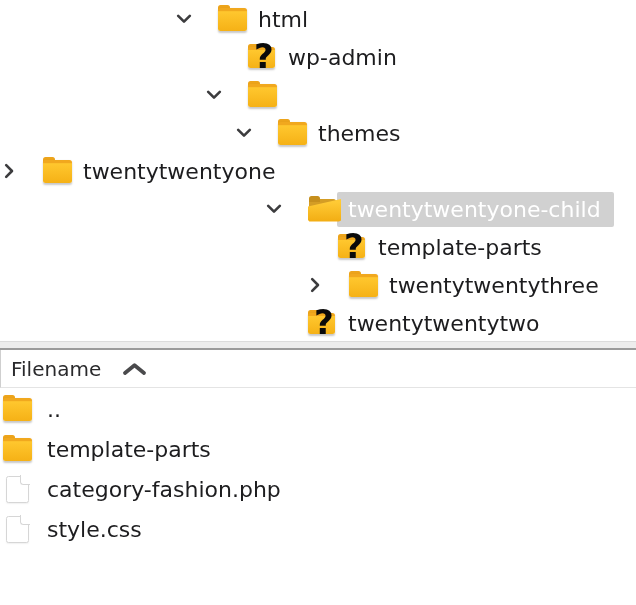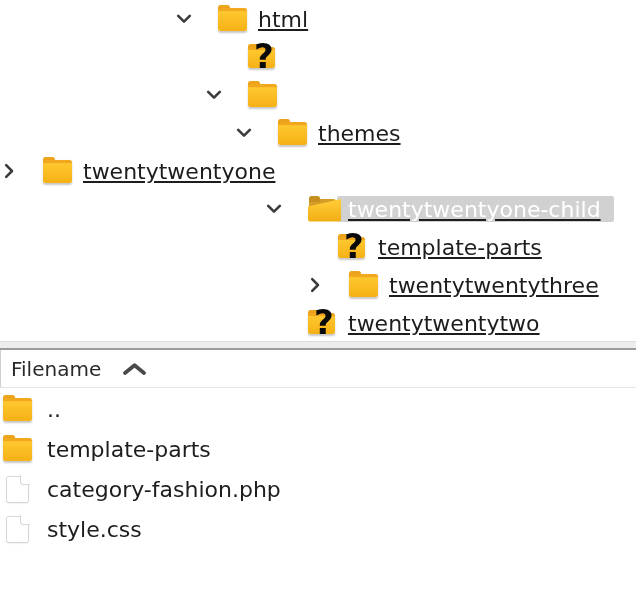--- a/index.html
+++ b/index.html
@@ -5,28 +5,28 @@
   * { box-sizing: border-box; margin: 0; padding: 0; }
   html, body { width: 636px; height: 605px; background: #fff; overflow: hidden; }
   body {
     font-family: "DejaVu Sans", "Liberation Sans", sans-serif;
     color: var(--text, #1d1d1f);
     position: relative;
   }
 
   
   .tree { position: absolute; top: 0; left: 0; width: 636px; height: 341px; }
-  .tree-row { display: flex; align-items: center; height: 38px; white-space: nowrap; text-decoration: underline; }
+  .tree-row { display: flex; align-items: center; height: 38px; white-space: nowrap; }
   .chev-slot { width: 18px; margin-right: 25px; display: flex; align-items: center; justify-content: center; flex: none; }
   .icon-slot { width: 30px; margin-right: 10px; display: flex; align-items: center; justify-content: flex-start; flex: none; }
   .tree-label { font-size: 22px; line-height: 1; padding-top: 2px; }
   .tree-label.selected {
     background: var(--selection-bg, #d1d1d1);
     color: var(--selection-text, #ffffff);
-    height: 26px; display: inline-flex; align-items: center;
+    height: 35px; display: inline-flex; align-items: center;
     margin-left: -11px; padding: 2px 13px 0 11px; border-radius: 2px; text-align: center;
   }
 
   
   .icon-folder { position: relative; width: 29px; height: 23px; flex: none; }
   .icon-folder .tab {
     position: absolute; top: -3px; left: 0; width: 12px; height: 7px;
     background: #eda41b; border-radius: 2.5px 2.5px 0 0;
   }
   .icon-folder .fbody {
@@ -107,20 +107,21 @@
     </div>
     <div class="tree-row" style="padding-left: 205px;">
       <span class="chev-slot"></span>
       <span class="icon-slot">
         <span class="icon-folder q">
           <span class="tab"></span>
           <span class="fbody"></span>
           <span class="qmark">?</span>
         </span>
       </span>
+      <span class="tree-label">wp-admin</span>
     </div>
     <div class="tree-row" style="padding-left: 205px;">
       <span class="chev-slot">
         <svg width="16" height="10" viewBox="0 0 16 10">
           <path d="M2.2 1.8 L8 7.6 L13.8 1.8" fill="none" stroke="#3c3c3e" stroke-width="2.6" stroke-linecap="round" stroke-linejoin="round"></path>
         </svg>
       </span>
       <span class="icon-slot">
         <span class="icon-folder">
           <span class="tab"></span>

